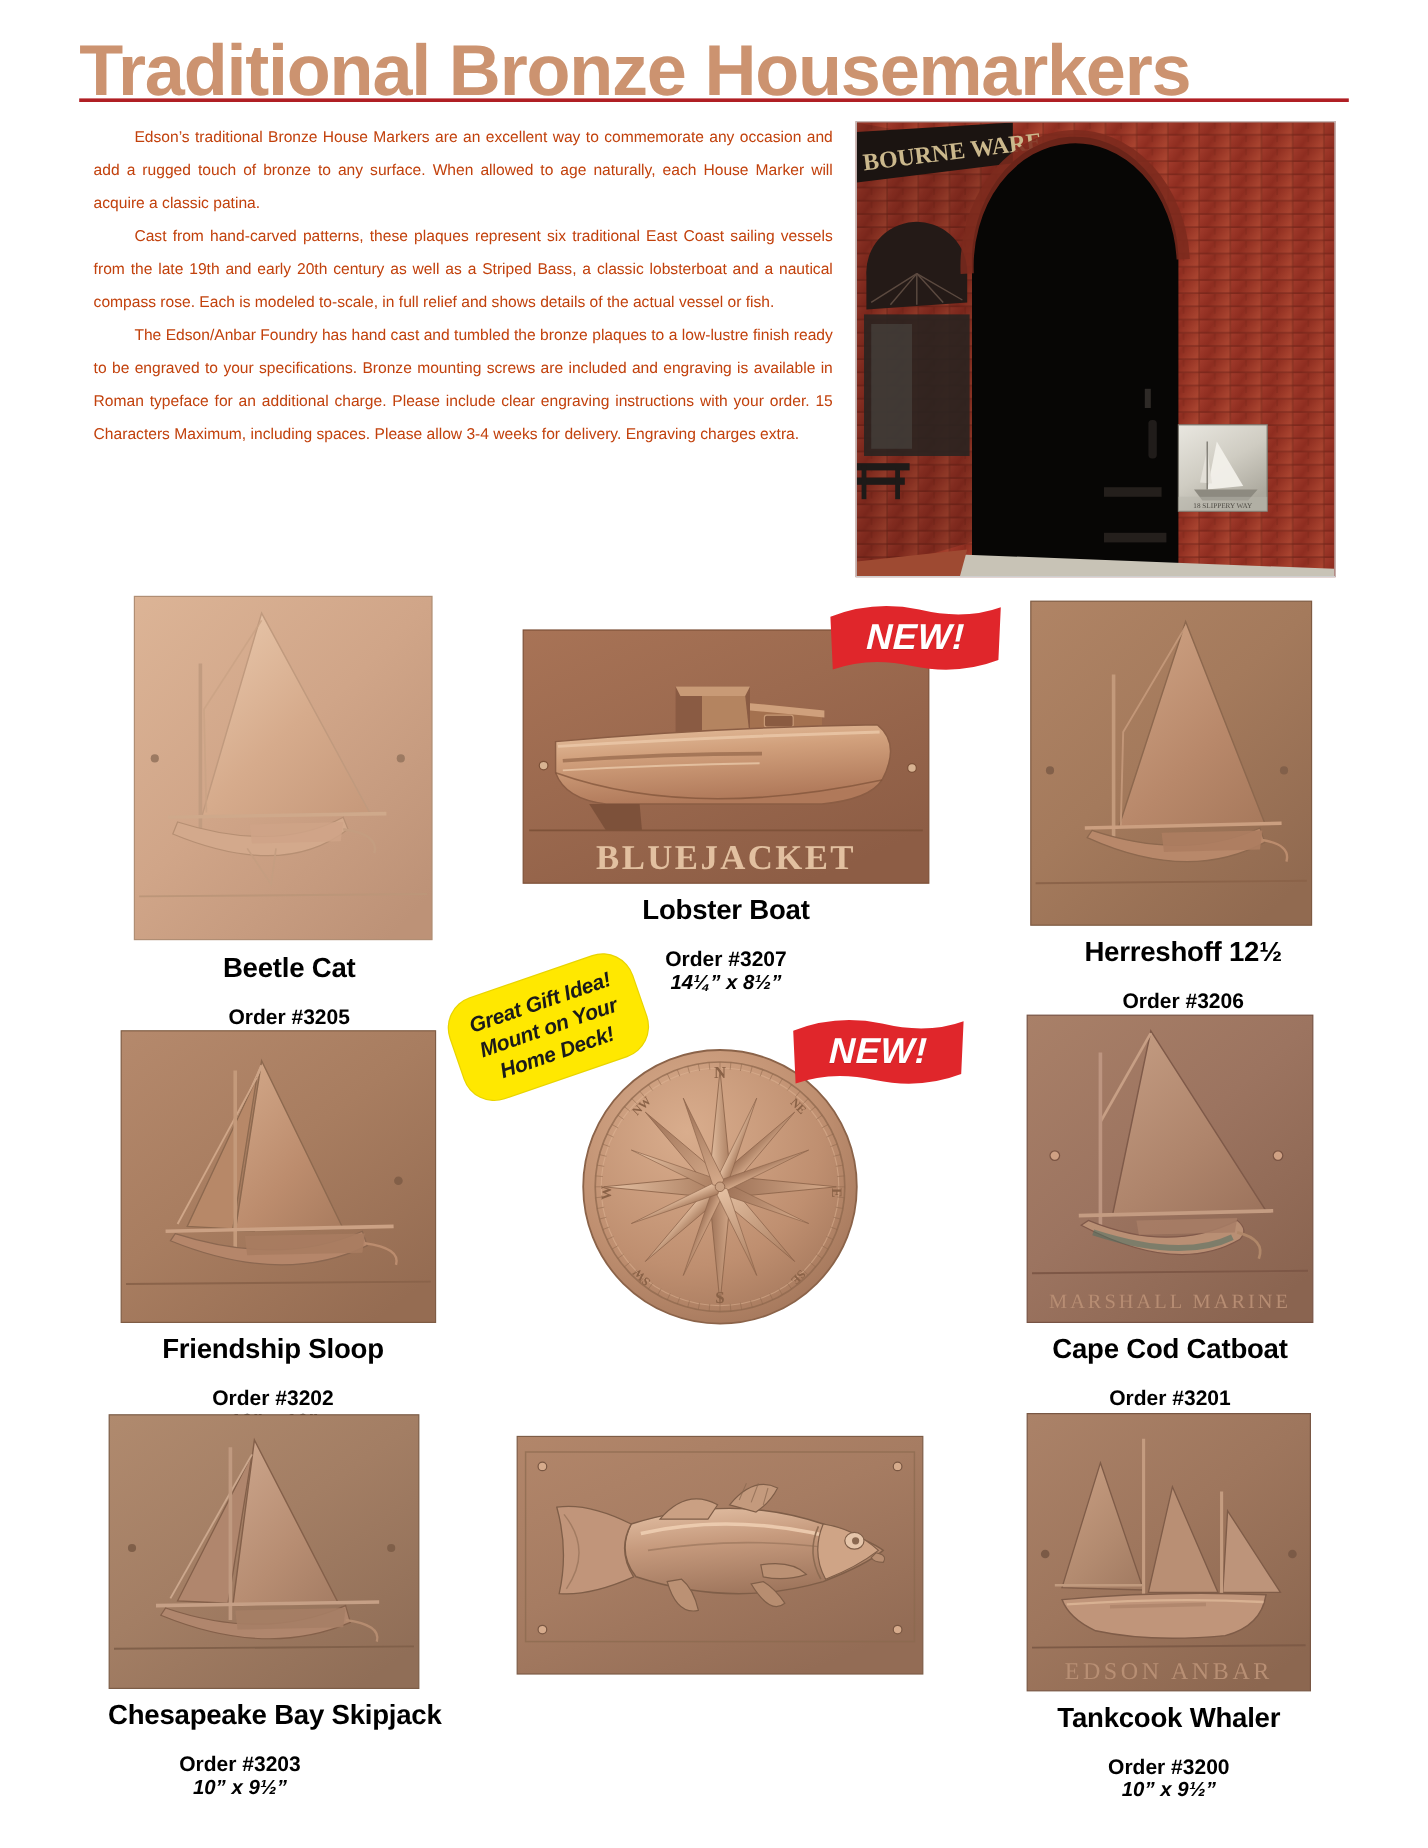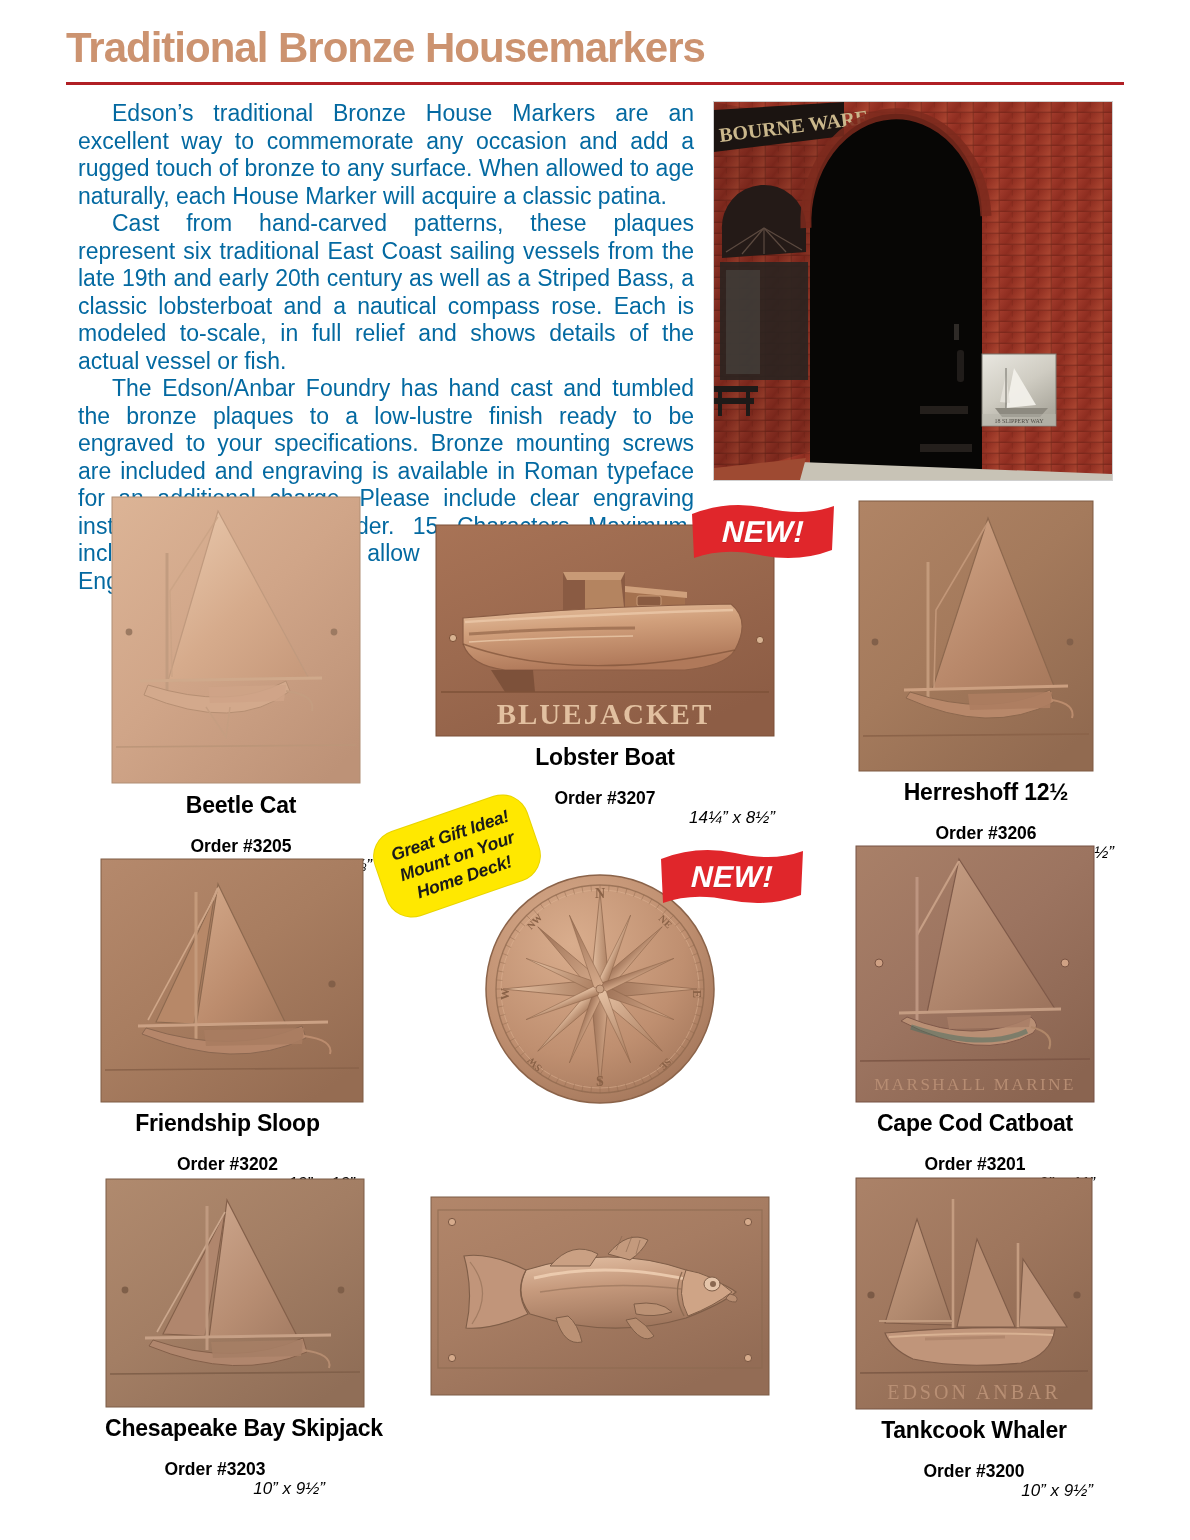--- a/index.html
+++ b/index.html
@@ -1,39 +1,39 @@
 <!DOCTYPE html>
 <html><head>
 <meta charset="utf-8">
 <style>
   html,body{margin:0;padding:0;background:#fff;}
   body{width:1190px;height:1540px;position:relative;
        font-family:"Liberation Sans",sans-serif;color:#000;overflow:hidden;}
 
   
-  #page-title{position:absolute;left:66px;top:24px;font-size:42px;font-weight:bold;
+  #page-title{position:absolute;left:66px;top:24px;font-size:60px;font-weight:bold;
               color:#cc9370;letter-spacing:-1px;white-space:nowrap;}
   #title-rule{position:absolute;left:66px;top:82px;width:1058px;height:3px;background:#b01f24;}
 
   
   #intro{position:absolute;left:78px;top:100px;width:616px;
-         font-size:23px;line-height:27.5px;text-align:justify;color:#0369a1;}
+         font-size:13px;line-height:27.5px;text-align:justify;color:#c2410c;}
   #intro p{margin:0;text-indent:34px;}
 
   
   #photo{position:absolute;left:713px;top:101px;width:398px;height:378px;
          border:1px solid #cfcfcf;overflow:hidden;background:#8d2f22;}
 
   
   .product{position:absolute;}
   .pimg{position:relative;}
   .caption{text-align:center;margin-top:4px;line-height:1.08;}
   .pname{font-size:23px;font-weight:bold;letter-spacing:-0.2px;white-space:nowrap;}
   .porder{font-size:17.5px;font-weight:bold;margin-top:19px;}
-  .pdim{font-size:17px;font-weight:normal;font-style:italic;margin-top:1px;text-align:right;}
+  .pdim{font-size:17px;font-weight:bold;font-style:italic;margin-top:1px;}
 
   
   .newbanner{position:absolute;width:150px;height:66px;}
   .newbanner .nb-txt{position:absolute;left:0;top:0;width:150px;height:66px;
       display:flex;align-items:center;justify-content:center;
       font-size:30px;font-weight:bold;font-style:italic;color:#fff;
       letter-spacing:0.5px;transform:translateY(-1px) skewX(-2deg);
       text-shadow:0 1px 0 rgba(0,0,0,.12);}
 
   
@@ -481,21 +481,21 @@
       <text x="120" y="245" font-family="'Liberation Serif',serif" font-size="17" fill="#b78d73" text-anchor="middle" letter-spacing="2.5">MARSHALL MARINE</text>
     </svg>
   </div>
   <div class="caption">
     <div class="pname">Cape Cod Catboat</div>
     <div class="porder">Order #3201</div>
     <div class="pdim">9” x 11”</div>
   </div>
 </div>
 
-<div class="product" style="left:105px;top:1178px;width:220px;">
+<div class="product" style="left:90px;top:1178px;width:220px;">
   <div class="pimg">
     <svg viewBox="0 0 260 230" width="260" height="230">
       <defs>
         <linearGradient id="bz6" x1="0" y1="0" x2="0.8" y2="1">
           <stop offset="0" stop-color="#b08a6e"></stop>
             <stop offset="0.5" stop-color="#a37e64"></stop>
           <stop offset="1" stop-color="#906e57"></stop>
         </linearGradient>
         <linearGradient id="sail6" x1="0.2" y1="0" x2="0.9" y2="1">
           <stop offset="0" stop-color="#caa389"></stop>

